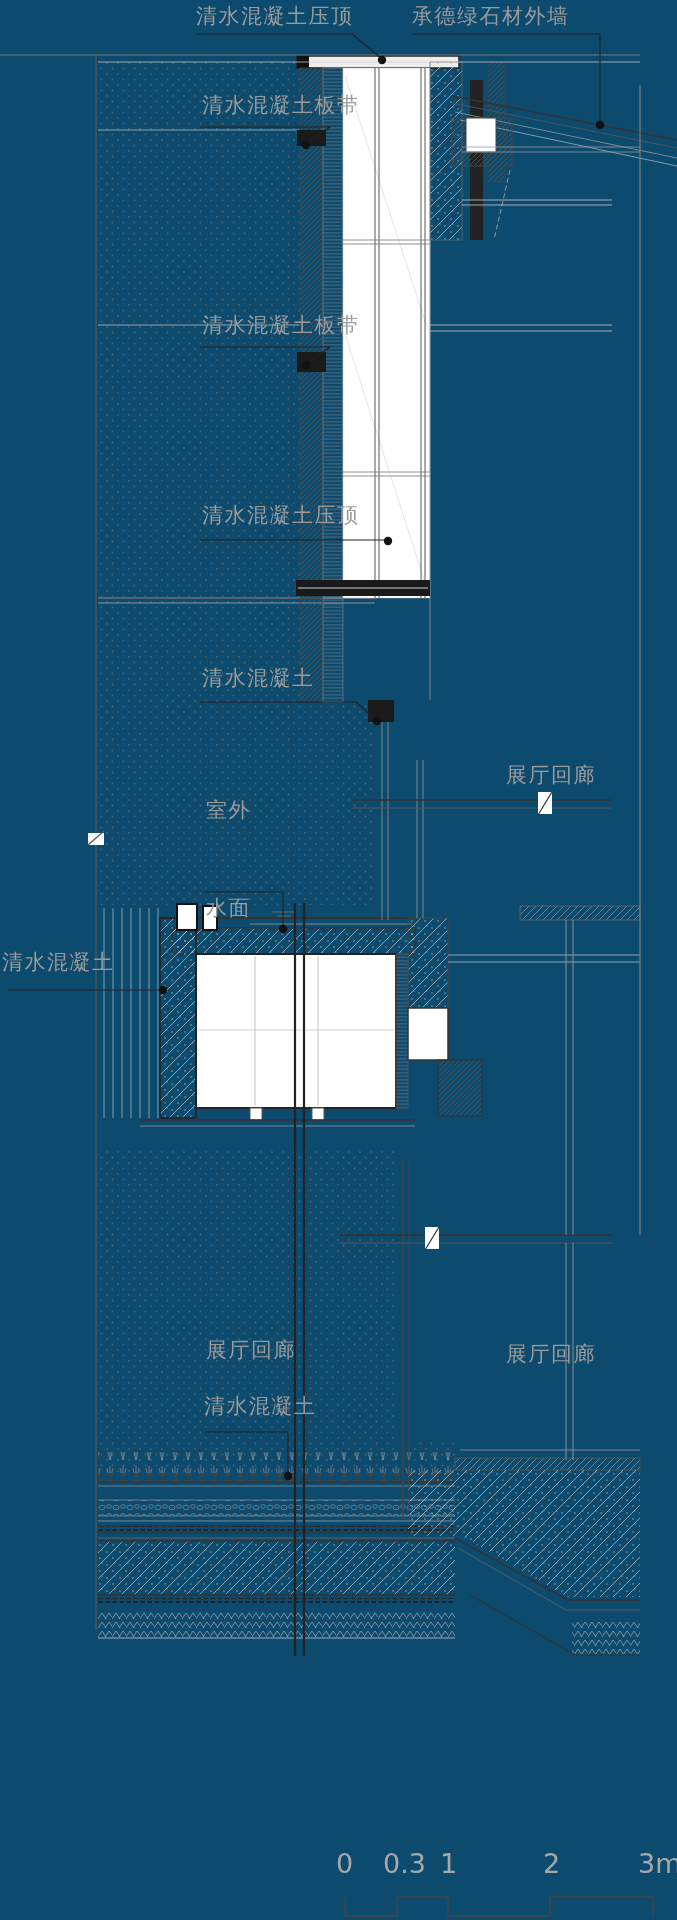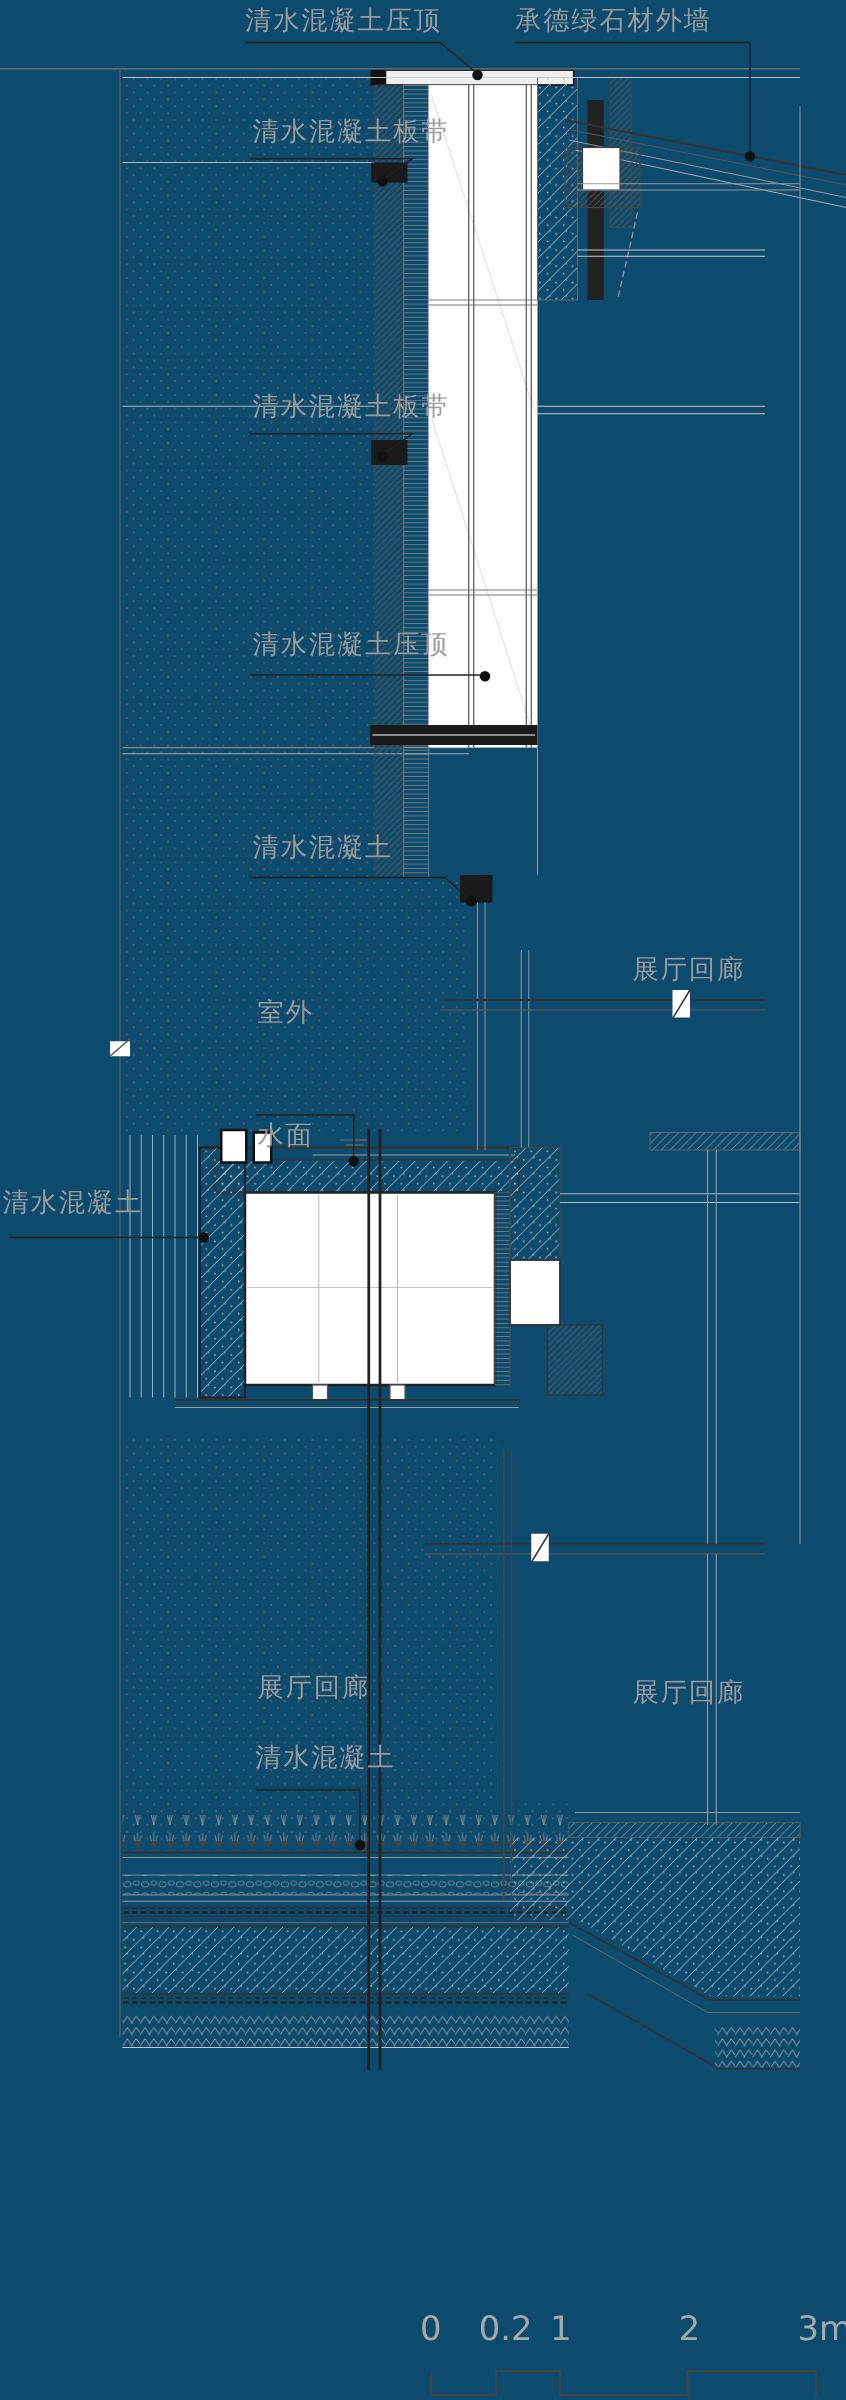--- a/index.html
+++ b/index.html
@@ -227,18 +227,18 @@
 <div class="lbl" style="left:202px;top:666px">清水混凝土</div>
 <div class="lbl" style="left:206px;top:798px">室外</div>
 <div class="lbl" style="left:506px;top:763px">展厅回廊</div>
 <div class="lbl" style="left:206px;top:896px">水面</div>
 <div class="lbl" style="left:2px;top:950px">清水混凝土</div>
 <div class="lbl" style="left:206px;top:1338px">展厅回廊</div>
 <div class="lbl" style="left:506px;top:1342px">展厅回廊</div>
 <div class="lbl" style="left:204px;top:1394px">清水混凝土</div>
 
 <span class="tick" style="left:336px;top:1848px">0</span>
-<span class="tick" style="left:383px;top:1848px">0.2</span>
+<span class="tick" style="left:383px;top:1848px">0.3</span>
 <span class="tick" style="left:440px;top:1848px">1</span>
 <span class="tick" style="left:543px;top:1848px">2</span>
 <span class="tick" style="left:638px;top:1848px">3m</span>
 
 </div>
 
 </body></html>

